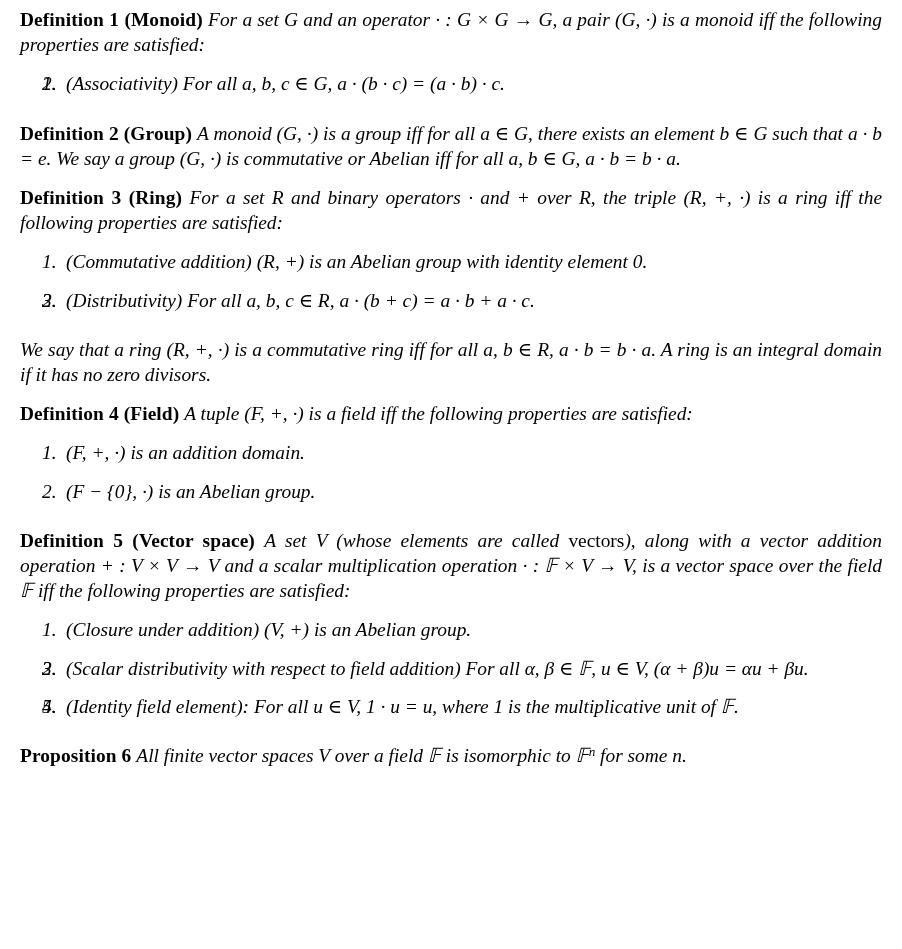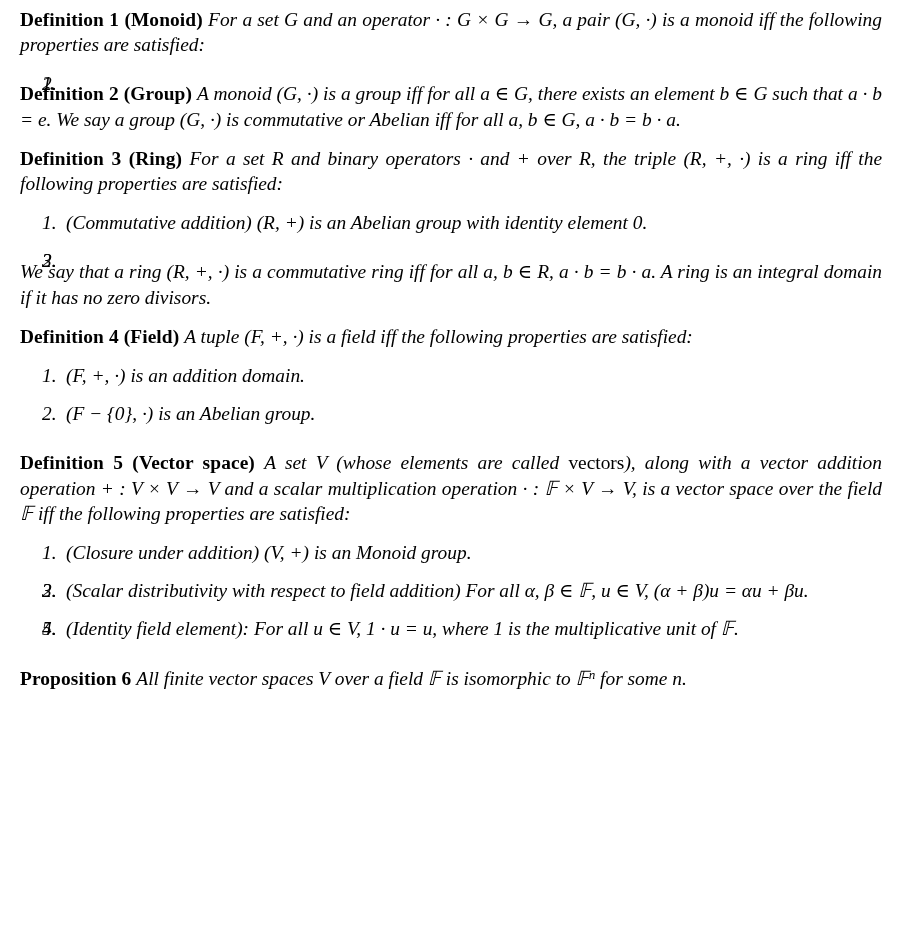--- a/index.html
+++ b/index.html
@@ -93,20 +93,21 @@
     <p class="block">
       <span class="head">Definition 1 (Monoid)</span><span>For a set G and an operator · : G × G → G, a pair (G, ·) is a monoid iff the following properties are satisfied:</span>
     </p>
 
     <ol class="items">
       <li>
         <span class="num">1.</span>
       </li>
       <li>
         <span class="num">2.</span>
+        <span>(Associativity) For all a, b, c ∈ G, a · (b · c) = (a · b) · c.</span>
       </li>
     </ol>
 
     <p class="block gap-top">
       <span class="head">Definition 2 (Group)</span><span>A monoid (G, ·) is a group iff for all a ∈ G, there exists an element b ∈ G such that a · b = e. We say a group (G, ·) is commutative or Abelian iff for all a, b ∈ G, a · b = b · a.</span>
     </p>
 
     <p class="block">
       <span class="head">Definition 3 (Ring)</span><span>For a set R and binary operators · and + over R, the triple (R, +, ·) is a ring iff the following properties are satisfied:</span>
     </p>
@@ -114,20 +115,21 @@
     <ol class="items">
       <li>
         <span class="num">1.</span>
         <span>(Commutative addition) (R, +) is an Abelian group with identity element 0.</span>
       </li>
       <li>
         <span class="num">2.</span>
       </li>
       <li>
         <span class="num">3.</span>
+        <span>(Distributivity) For all a, b, c ∈ R, a · (b + c) = a · b + a · c.</span>
       </li>
     </ol>
 
     <p class="block gap-top">
       <span>We say that a ring (R, +, ·) is a commutative ring iff for all a, b ∈ R, a · b = b · a. A ring is an integral domain if it has no zero divisors.</span>
     </p>
 
     <p class="block">
       <span class="head">Definition 4 (Field)</span><span>A tuple (F, +, ·) is a field iff the following properties are satisfied:</span>
     </p>
@@ -143,21 +145,21 @@
       </li>
     </ol>
 
     <p class="block gap-top">
       <span class="head">Definition 5 (Vector space)</span><span>A set V (whose elements are called </span><span class="rm">vectors</span><span>), along with a vector addition operation + : V × V → V and a scalar multiplication operation · : 𝔽 × V → V, is a vector space over the field 𝔽 iff the following properties are satisfied:</span>
     </p>
 
     <ol class="items tight">
       <li>
         <span class="num">1.</span>
-        <span>(Closure under addition) (V, +) is an Monoid group.</span>
+        <span>(Closure under addition) (V, +) is an Abelian group.</span>
       </li>
       <li>
         <span class="num">2.</span>
       </li>
       <li>
         <span class="num">3.</span>
         <span>(Scalar distributivity with respect to field addition) For all α, β ∈ 𝔽, u ∈ V, (α + β)u = αu + βu.</span>
       </li>
       <li>
         <span class="num">4.</span>

